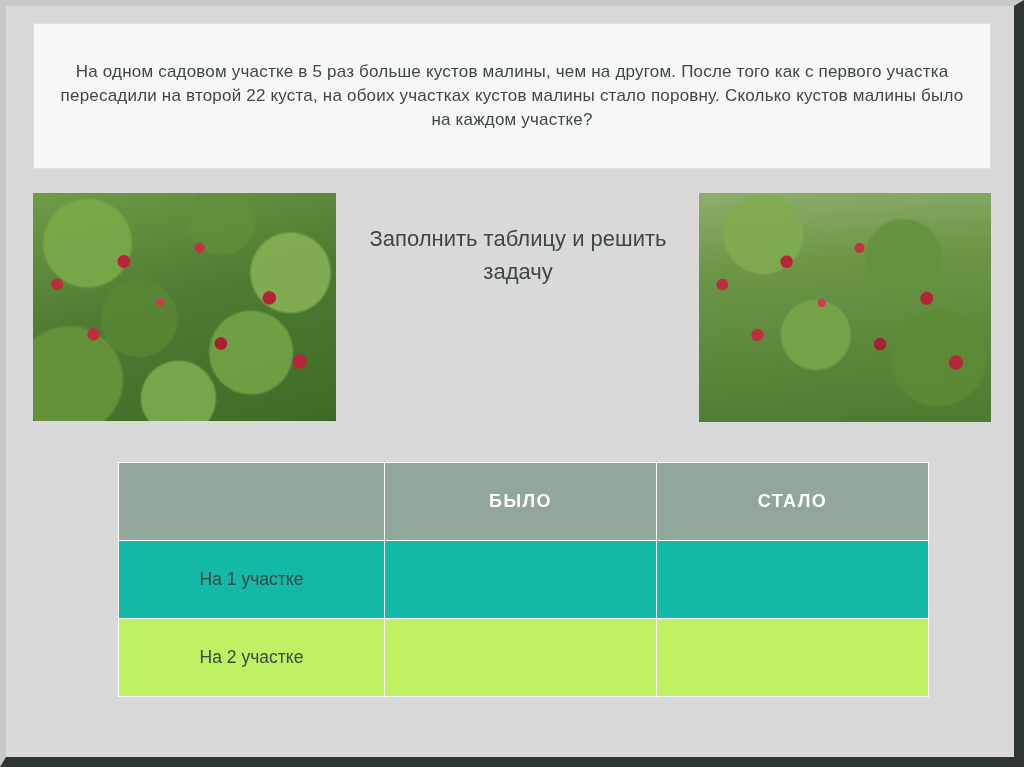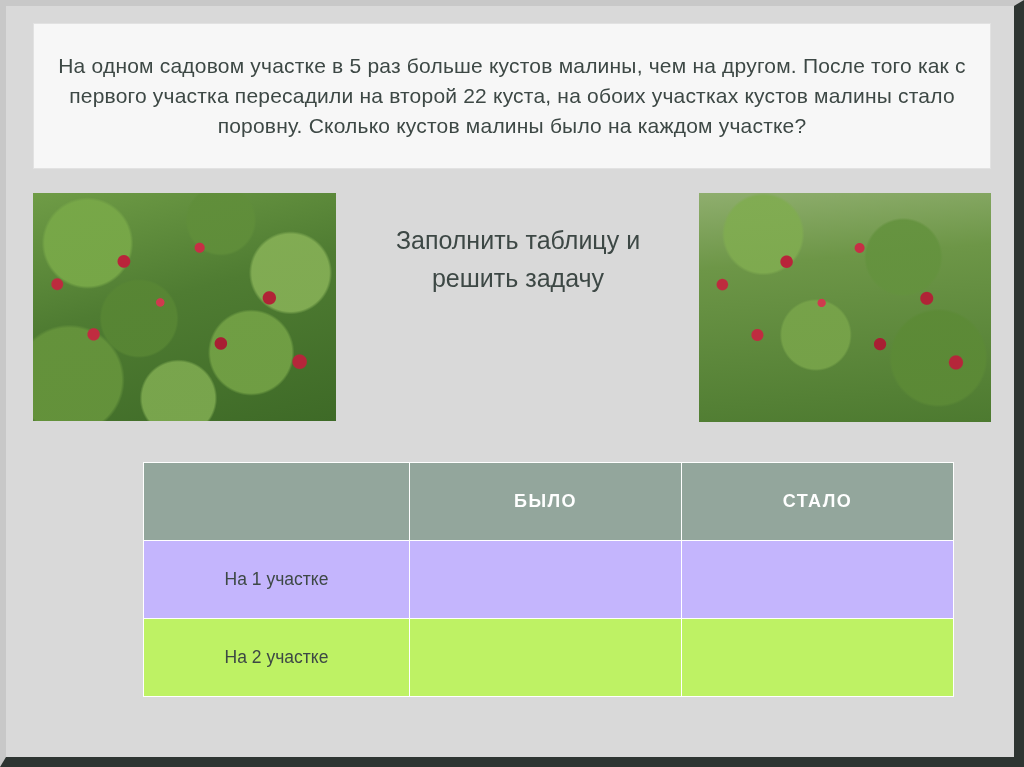--- a/index.html
+++ b/index.html
@@ -41,21 +41,21 @@
     border: 1px solid #e2e2e2;
     box-sizing: border-box;
     display: flex;
     align-items: center;
     justify-content: center;
     padding: 10px 18px;
   }
   .title-text {
     margin: 0;
     text-align: center;
-    font-size: 21px;
+    font-size: 17px;
     line-height: 1.42;
     color: #3d4845;
     font-family: "Liberation Sans", sans-serif;
     letter-spacing: 0.2px;
   }
 
   .photo {
     position: absolute;
     overflow: hidden;
     background: #3f6a2d;
@@ -109,54 +109,53 @@
       radial-gradient(circle at 82% 72%, rgba(92,138,54,0.9) 0 16%, rgba(0,0,0,0) 17%),
       linear-gradient(175deg, #8fae6e 0%, #6d9647 30%, #4d7a30 100%);
   }
 
   .caption {
     position: absolute;
     left: 368px;
     top: 222px;
     width: 300px;
     text-align: center;
-    font-size: 25px;
+    font-size: 22px;
     line-height: 1.5;
     color: #3d4845;
   }
 
   .table-wrap {
     position: absolute;
     left: 118px;
     top: 462px;
     width: 810px;
   }
   table.data {
     border-collapse: collapse;
     width: 810px;
     table-layout: fixed;
-    margin-left: 25px;
   }
   table.data th, table.data td {
     border: 1px solid #ffffff;
     height: 78px;
     padding: 0 10px;
     box-sizing: border-box;
   }
   thead th {
     background: #93a69c;
     color: #ffffff;
     font-size: 18px;
     font-weight: bold;
     letter-spacing: 1.4px;
     text-align: center;
     text-transform: uppercase;
   }
   thead th.corner { background: #93a69c; }
-  tbody tr.row-odd td { background: #c4b5fd; }
+  tbody tr.row-odd td { background: #14b8a6; }
   tbody tr.row-even td { background: #bef264; }
   tbody td.rowhead {
     text-align: center;
     font-size: 17.5px;
     color: #3d4845;
   }
   col.c1 { width: 266px; }
   col.c2 { width: 272px; }
   col.c3 { width: 272px; }
 </style>

